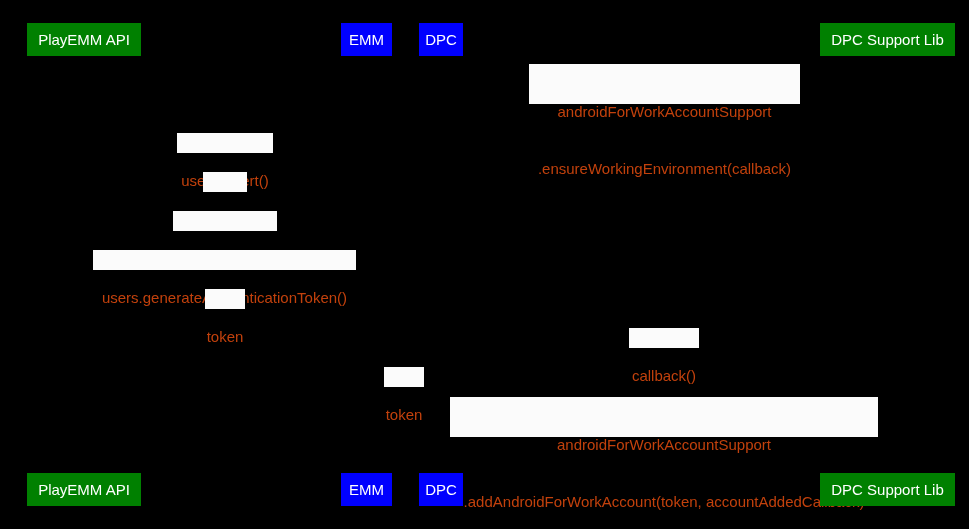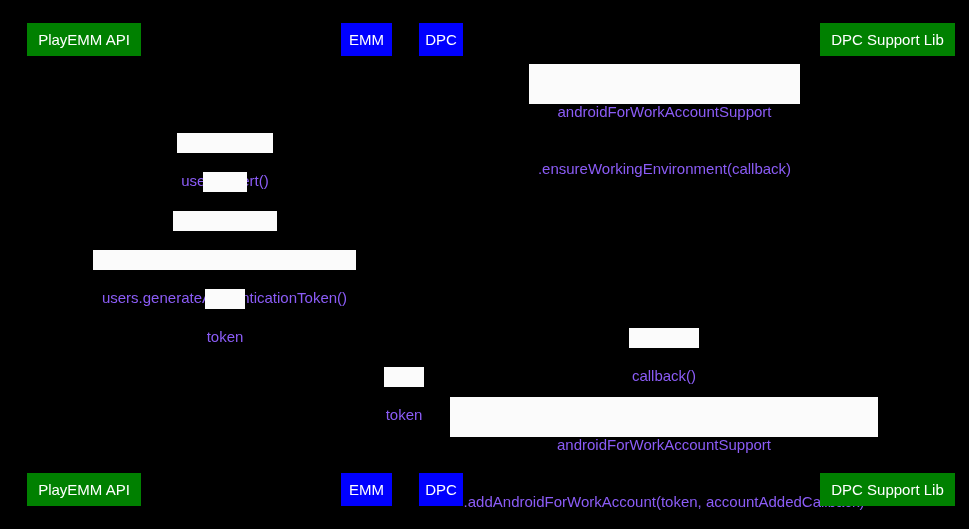--- a/index.html
+++ b/index.html
@@ -39,21 +39,21 @@
 
   .msg-arrow {
     position: absolute;
     height: 1px;
     background: #000000;
   }
 
   .msg-label {
     position: absolute;
     background: #fbfbfb;
-    color: #8b5cf6;
+    color: #c2410c;
     font-size: 15px;
     line-height: 19px;
     text-align: center;
     white-space: pre;
     box-sizing: border-box;
   }
   .msg-label.multiline {
     line-height: 19px;
   }
   .msg-label .ln {

